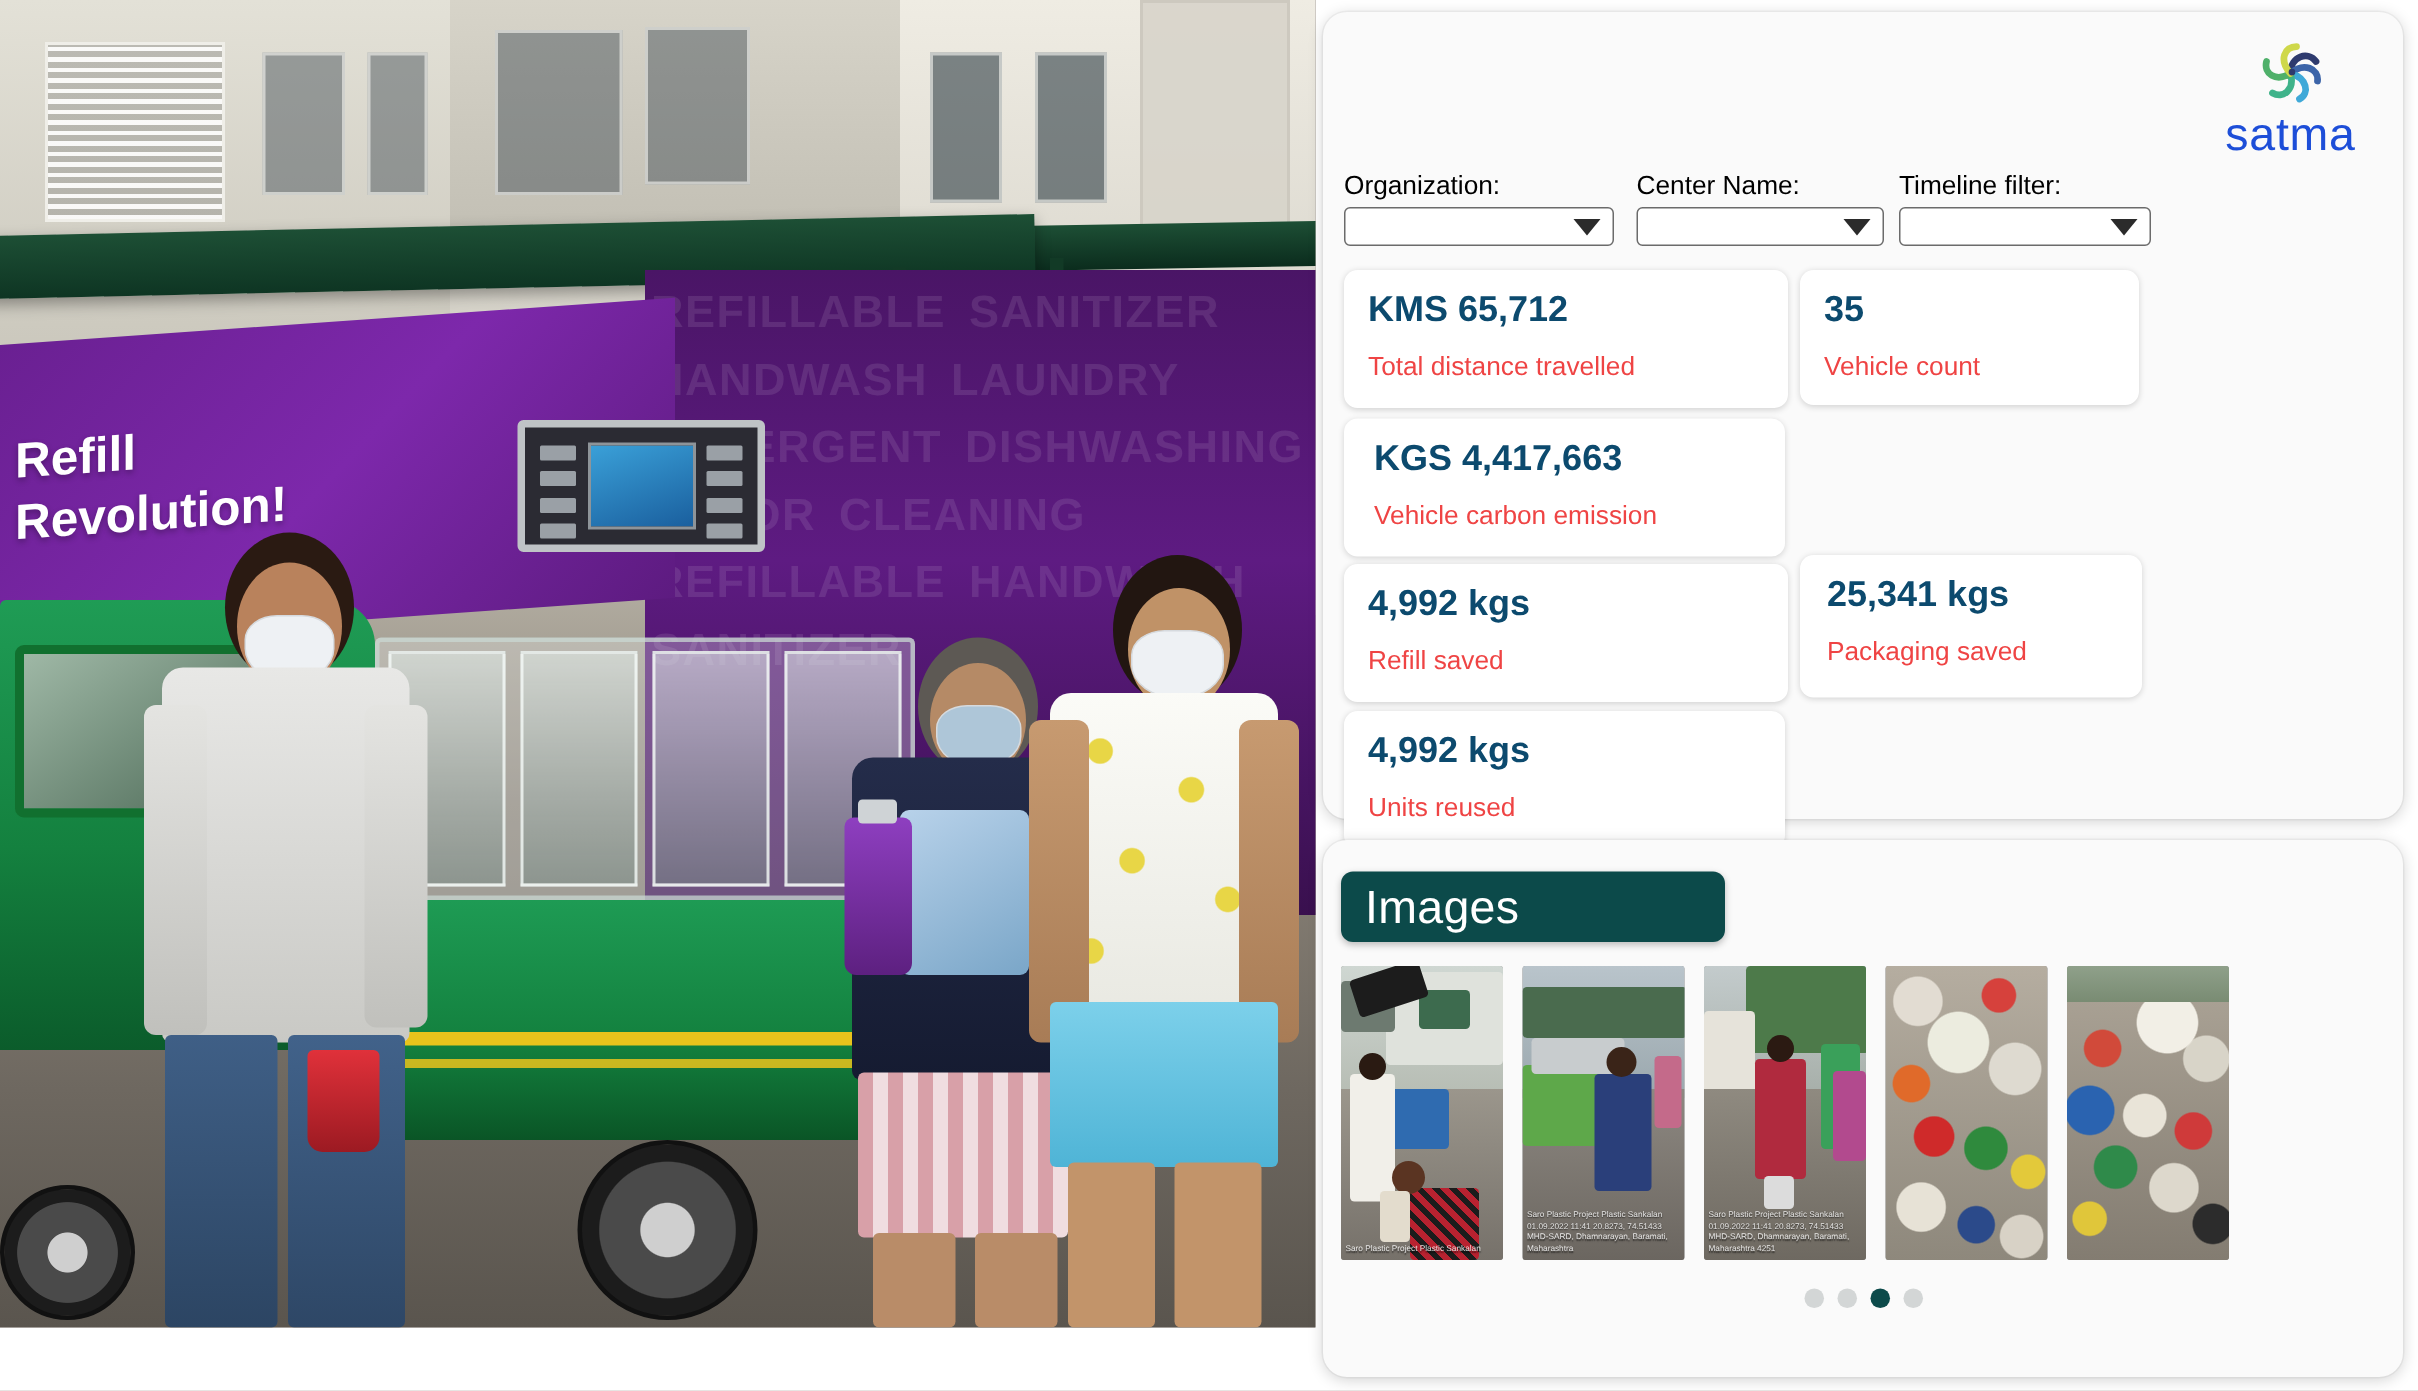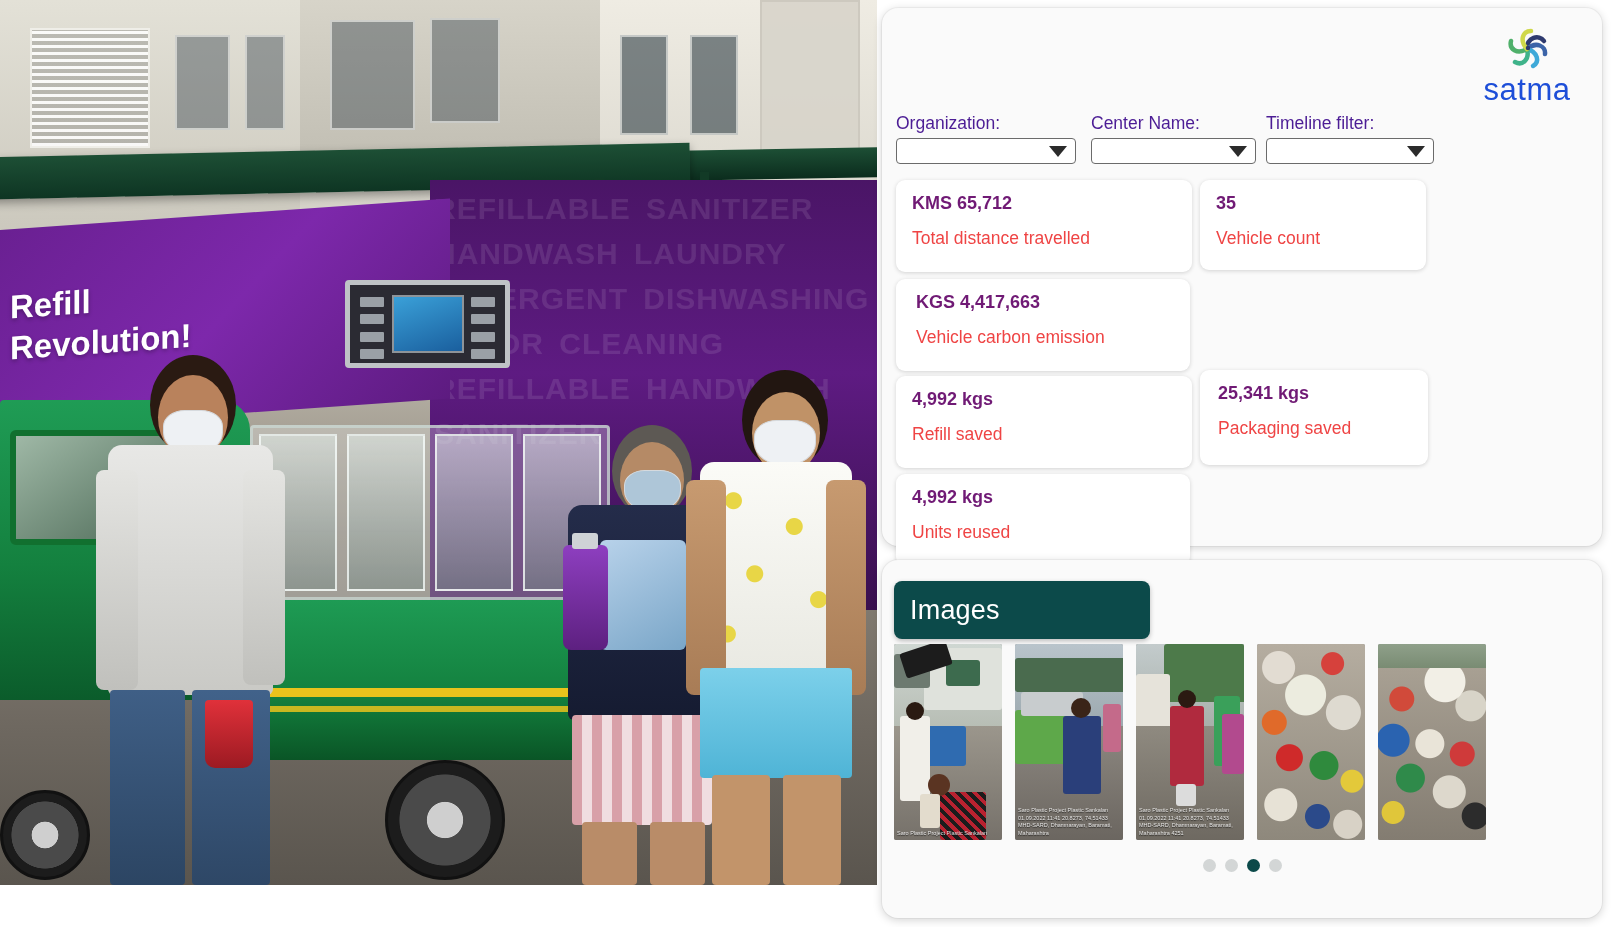--- a/index.html
+++ b/index.html
@@ -184,36 +184,36 @@
     position:absolute;
     background:#0c4a4a;
     color:#ffffff;
     border-radius:8px;
     display:flex; align-items:center;
     font-weight:400;
     letter-spacing:.2px;
     box-shadow:0 2px 5px rgba(0,0,0,.25);
   }
   #title-impact { left:18px; top:53px; width:265px; height:38px; padding-left:14px; font-size:24px; }
-  #title-images { left:12px; top:21px; width:256px; height:58px; padding-left:16px; font-size:27px; }
+  #title-images { left:12px; top:21px; width:256px; height:47px; padding-left:16px; font-size:31px; }
 
   .logo-wrap {
     position:absolute; right:20px; top:16px; width:110px; height:92px;
     display:flex; flex-direction:column; align-items:center; justify-content:flex-start;
   }
   .logo-mark { width:50px; height:50px; }
   .logo-text {
     font-size:31px; color:#1d4ed8; letter-spacing:.5px; margin-top:-2px;
     font-family:"Liberation Sans", sans-serif; font-weight:400;
   }
 
   .filters { position:absolute; left:14px; top:105px; width:540px; height:60px; }
   .filter-group { position:absolute; top:0; }
   .filter-label {
-    font-size:17.5px; color:#4c1d95; display:block; margin-bottom:4px;
+    font-size:17.5px; color:#000000; display:block; margin-bottom:4px;
     font-family:"Liberation Sans", sans-serif;
   }
   .select-box {
     position:relative; height:26px;
     background:#ffffff; border:1px solid #6b6b6b; border-radius:4px;
     display:flex; align-items:center; justify-content:flex-end;
     padding-right:8px;
   }
   .caret {
     width:0; height:0;
@@ -223,21 +223,21 @@
 
   .cards { position:absolute; left:10px; top:172px; width:700px; height:360px; }
   .card {
     position:absolute;
     background:#ffffff;
     border-radius:9px;
     box-shadow: 0 1px 4px rgba(0,0,0,.16);
     padding:14px 16px;
   }
   .card-value {
-    font-size:18px; font-weight:bold; color:#701a75; line-height:1.1;
+    font-size:24px; font-weight:bold; color:#0c4a6e; line-height:1.1;
     font-family:"Liberation Sans", sans-serif;
   }
   .card-label {
     font-size:17.5px; color:#ef4444; margin-top:14px;
     font-family:"Liberation Sans", sans-serif;
   }
 
   .thumbs { position:absolute; left:12px; top:84px; width:700px; height:200px; display:flex; gap:13px; }
   .thumb {
     width:108px; height:196px; border-radius:2px; overflow:hidden; position:relative;

